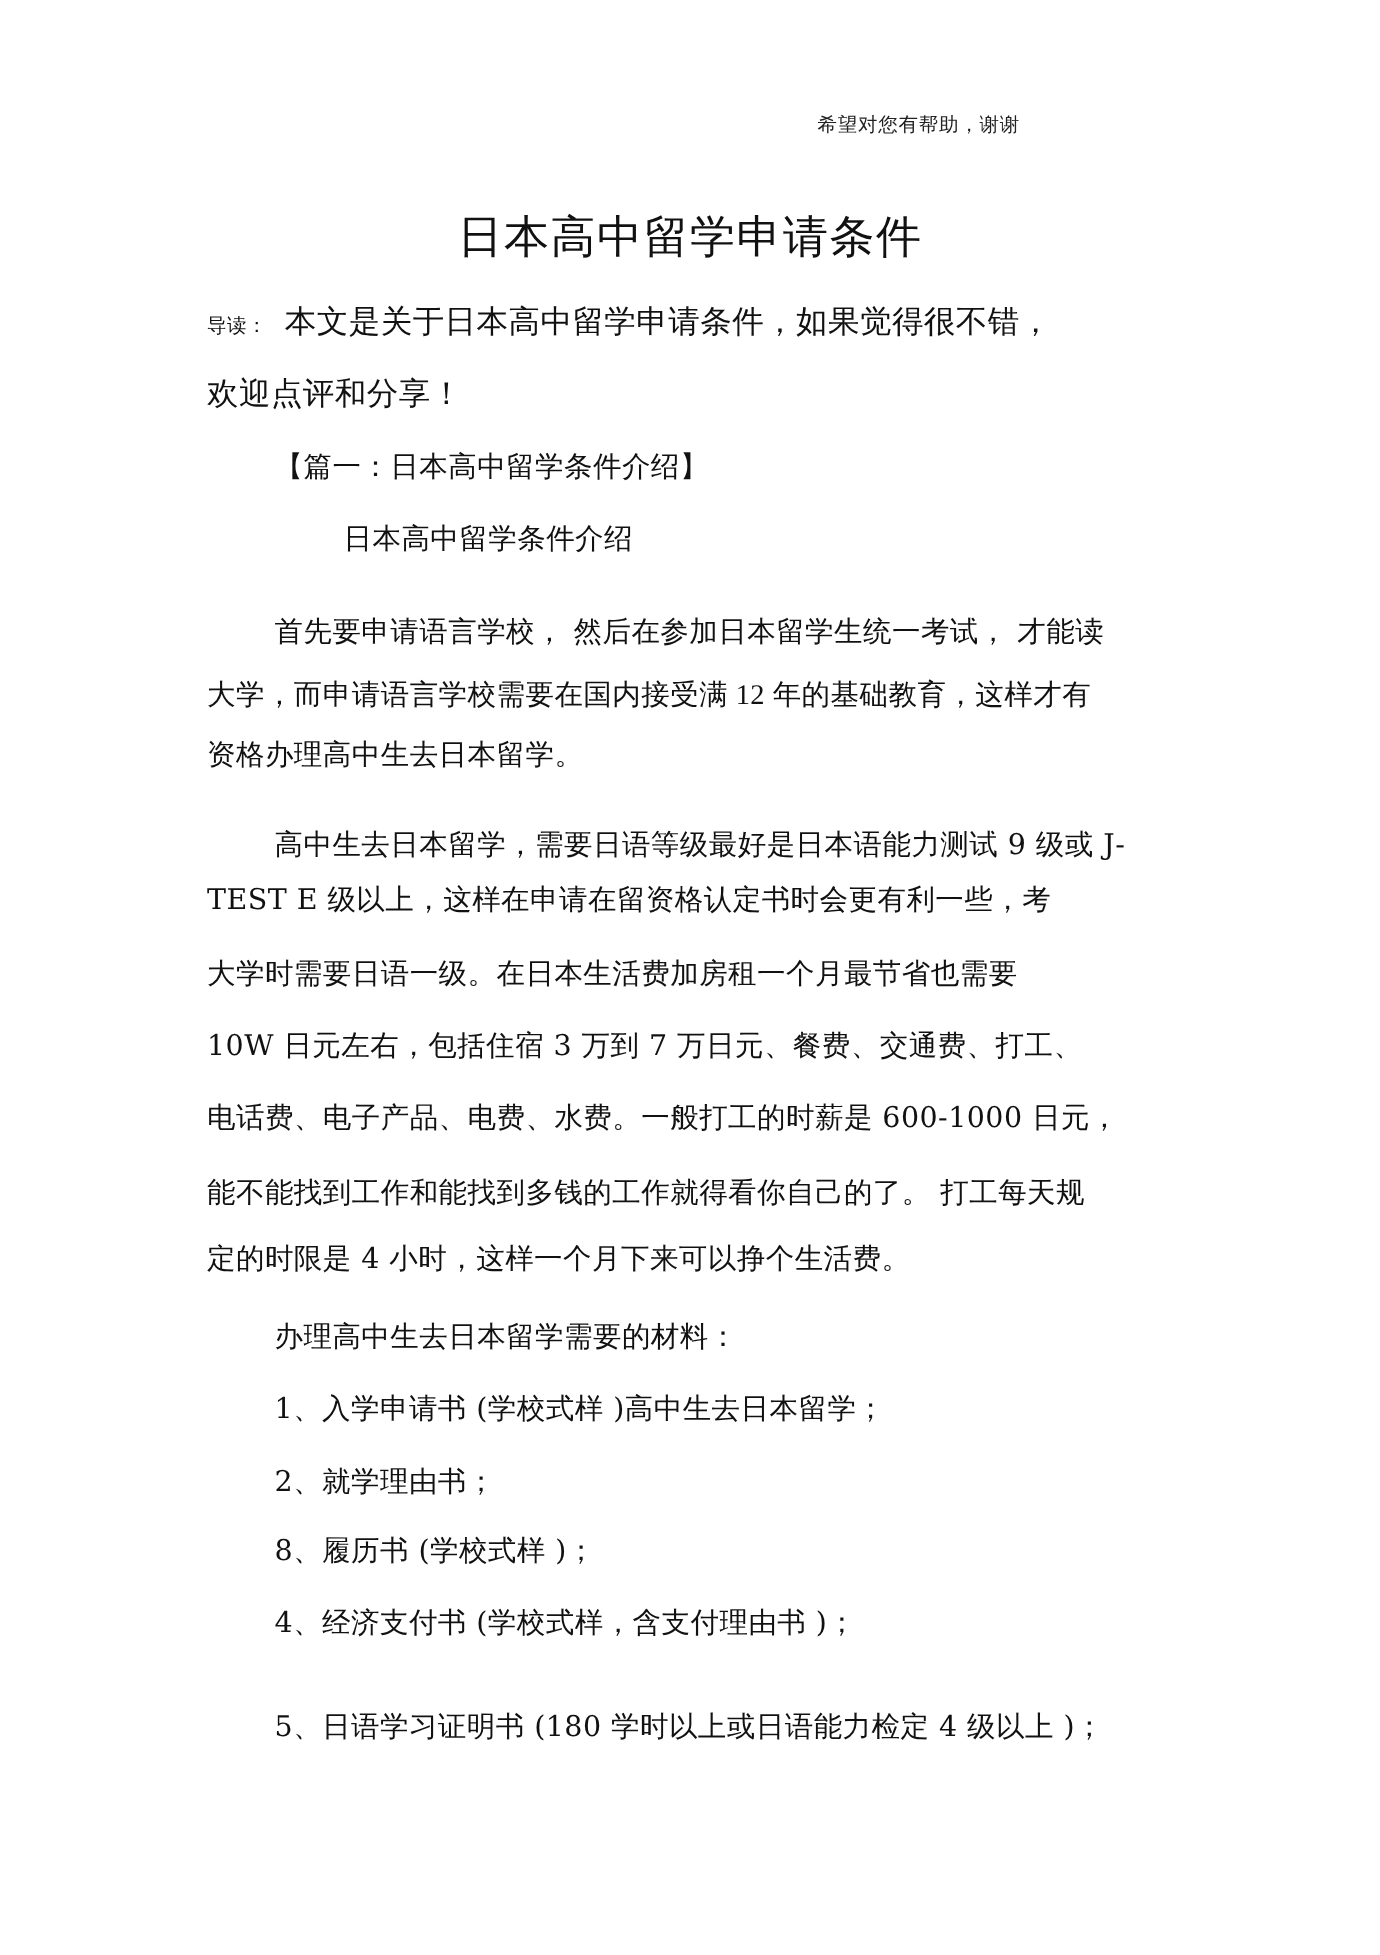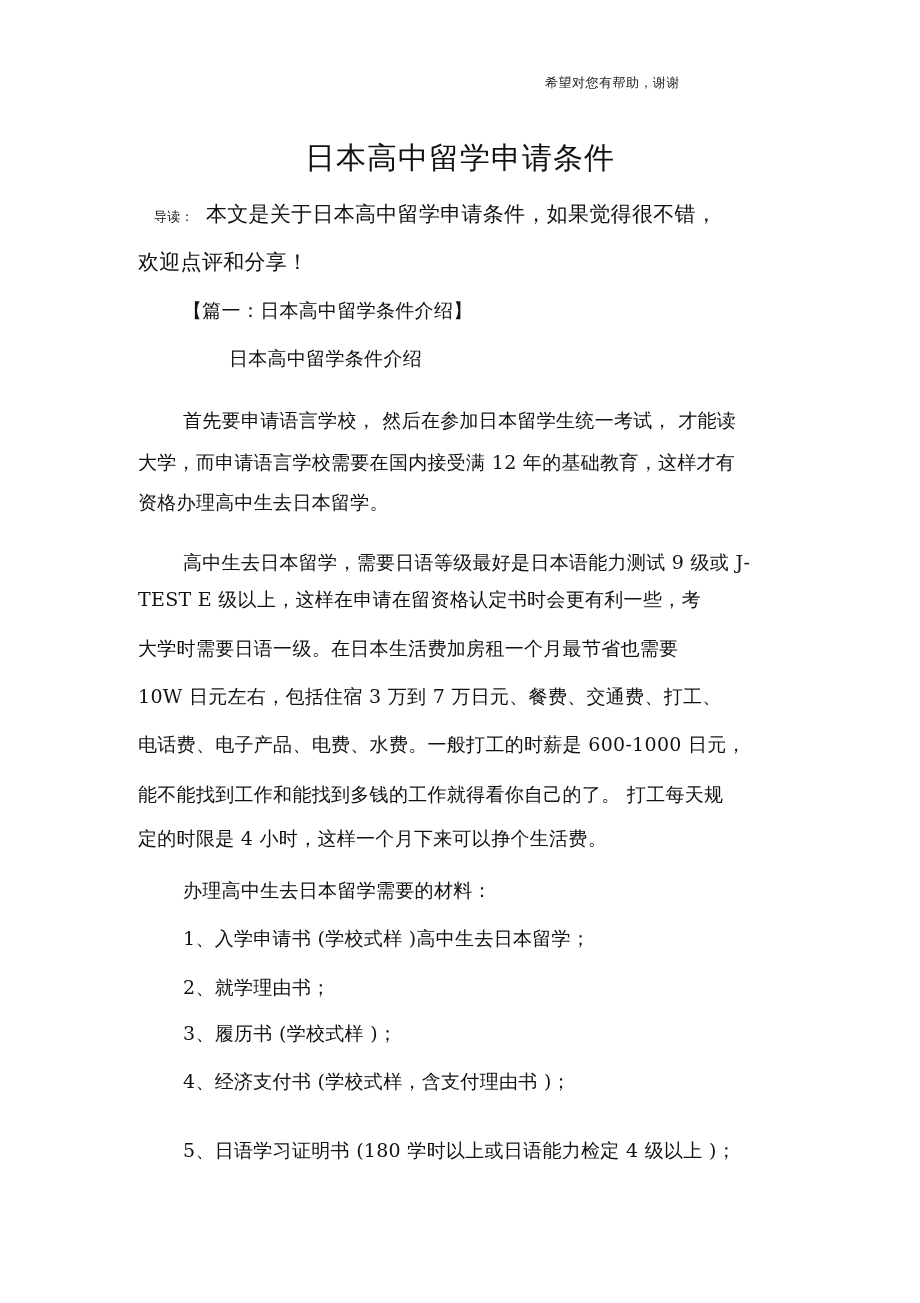--- a/index.html
+++ b/index.html
@@ -46,39 +46,39 @@
     }
     .lead-text { font-size: 21px; }
   </style>
 </head>
 <body>
 
 <div class="header-note">希望对您有帮助，谢谢</div>
 
 <div class="title">日本高中留学申请条件</div>
 
-<div class="line" style="left:154px; top:200px;">
+<div class="line" style="left:138px; top:200px;">
   <span class="lead-label">导读：</span><span class="lead-text">本文是关于日本高中留学申请条件，如果觉得很不错，</span>
 </div>
 <div class="line lead-text" style="left:138px; top:248px;text-align:center;">欢迎点评和分享！</div>
 
 <div class="line" style="left:183px; top:298px;">【篇一：日本高中留学条件介绍】</div>
 <div class="line" style="left:183px; top:346px;margin-left:46px;">日本高中留学条件介绍</div>
 
 <div class="line" style="left:183px; top:408px;">首先要申请语言学校，   然后在参加日本留学生统一考试，   才能读</div>
-<div class="line" style="left:138px; top:450px;">大学，而申请语言学校需要在国内接受满  12  年的基础教育，这样才有</div>
+<div class="line" style="left:138px; top:450px;font-family:Liberation Serif, serif;">大学，而申请语言学校需要在国内接受满  12  年的基础教育，这样才有</div>
 <div class="line" style="left:138px; top:490px;">资格办理高中生去日本留学。</div>
 
 <div class="line" style="left:183px; top:550px;">高中生去日本留学，需要日语等级最好是日本语能力测试 9 级或 J-</div>
 <div class="line" style="left:138px; top:587px;">TEST E 级以上，这样在申请在留资格认定书时会更有利一些，考</div>
 <div class="line" style="left:138px; top:636px;">大学时需要日语一级。在日本生活费加房租一个月最节省也需要</div>
 <div class="line" style="left:138px; top:684px;">10W 日元左右，包括住宿   3 万到 7 万日元、餐费、交通费、打工、</div>
 <div class="line" style="left:138px; top:732px;">电话费、电子产品、电费、水费。一般打工的时薪是   600-1000   日元，</div>
 <div class="line" style="left:138px; top:782px;">能不能找到工作和能找到多钱的工作就得看你自己的了。    打工每天规</div>
 <div class="line" style="left:138px; top:826px;">定的时限是 4 小时，这样一个月下来可以挣个生活费。</div>
 
 <div class="line" style="left:183px; top:878px;">办理高中生去日本留学需要的材料：</div>
 
 <div class="line" style="left:183px; top:926px;">1、入学申请书 (学校式样 )高中生去日本留学；</div>
 <div class="line" style="left:183px; top:975px;">2、就学理由书；</div>
-<div class="line" style="left:183px; top:1021px;">3、履历书 (学校式样 )；</div>
+<div class="line" style="left:183px; top:1021px;">8、履历书 (学校式样 )；</div>
 <div class="line" style="left:183px; top:1069px;">4、经济支付书 (学校式样，含支付理由书   )；</div>
 <div class="line" style="left:183px; top:1118px;margin-top:20px;">5、日语学习证明书 (180 学时以上或日语能力检定    4 级以上 )；</div>
 
 </body></html>

